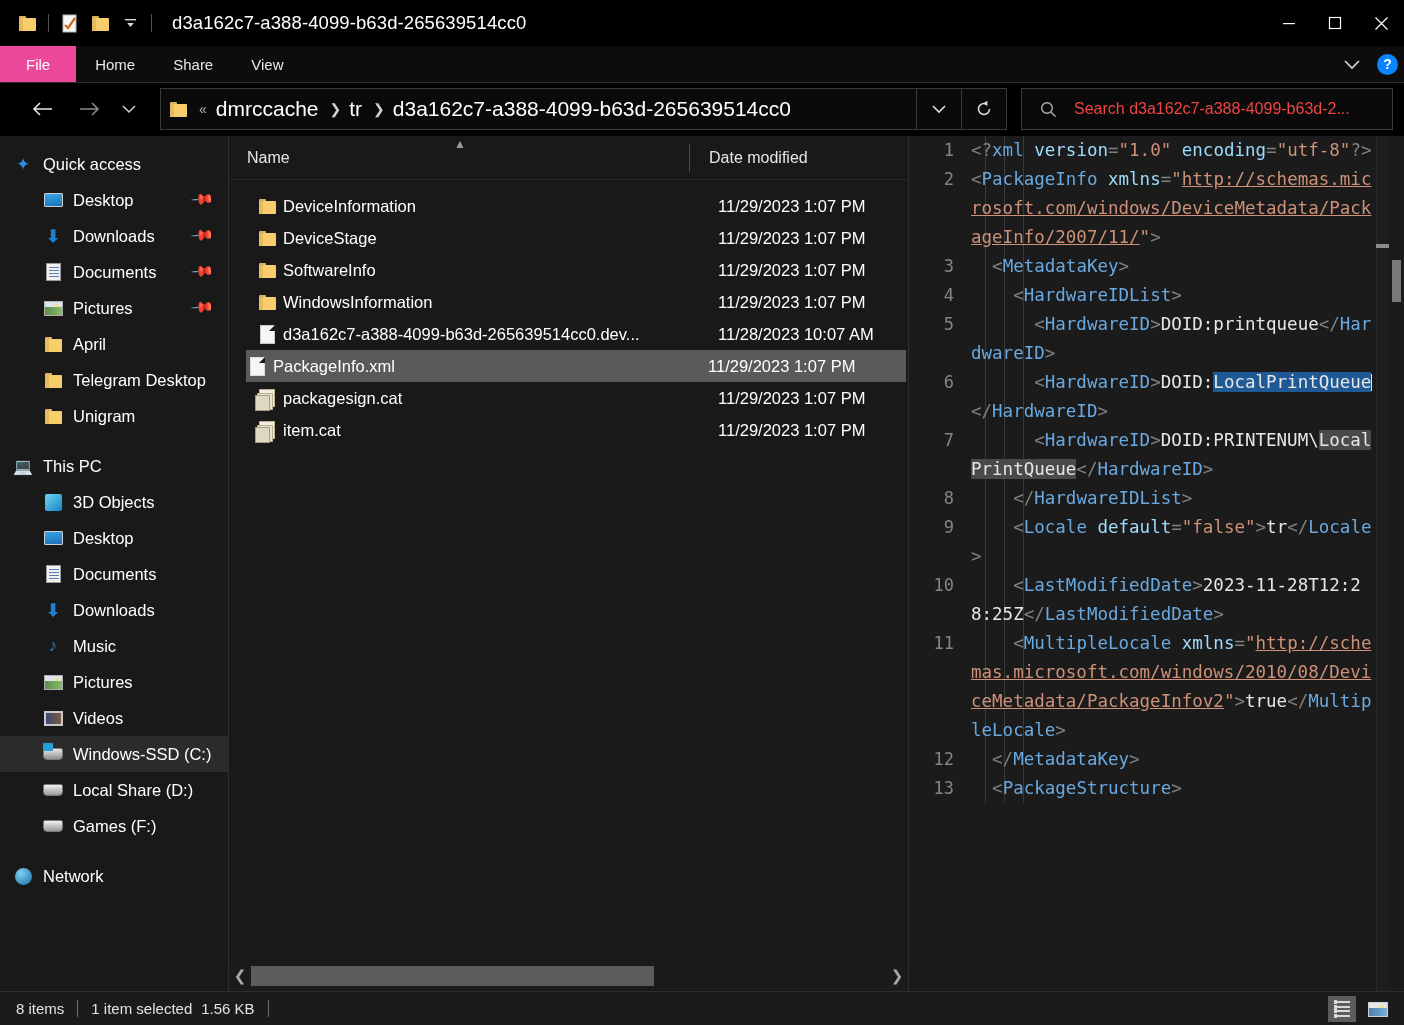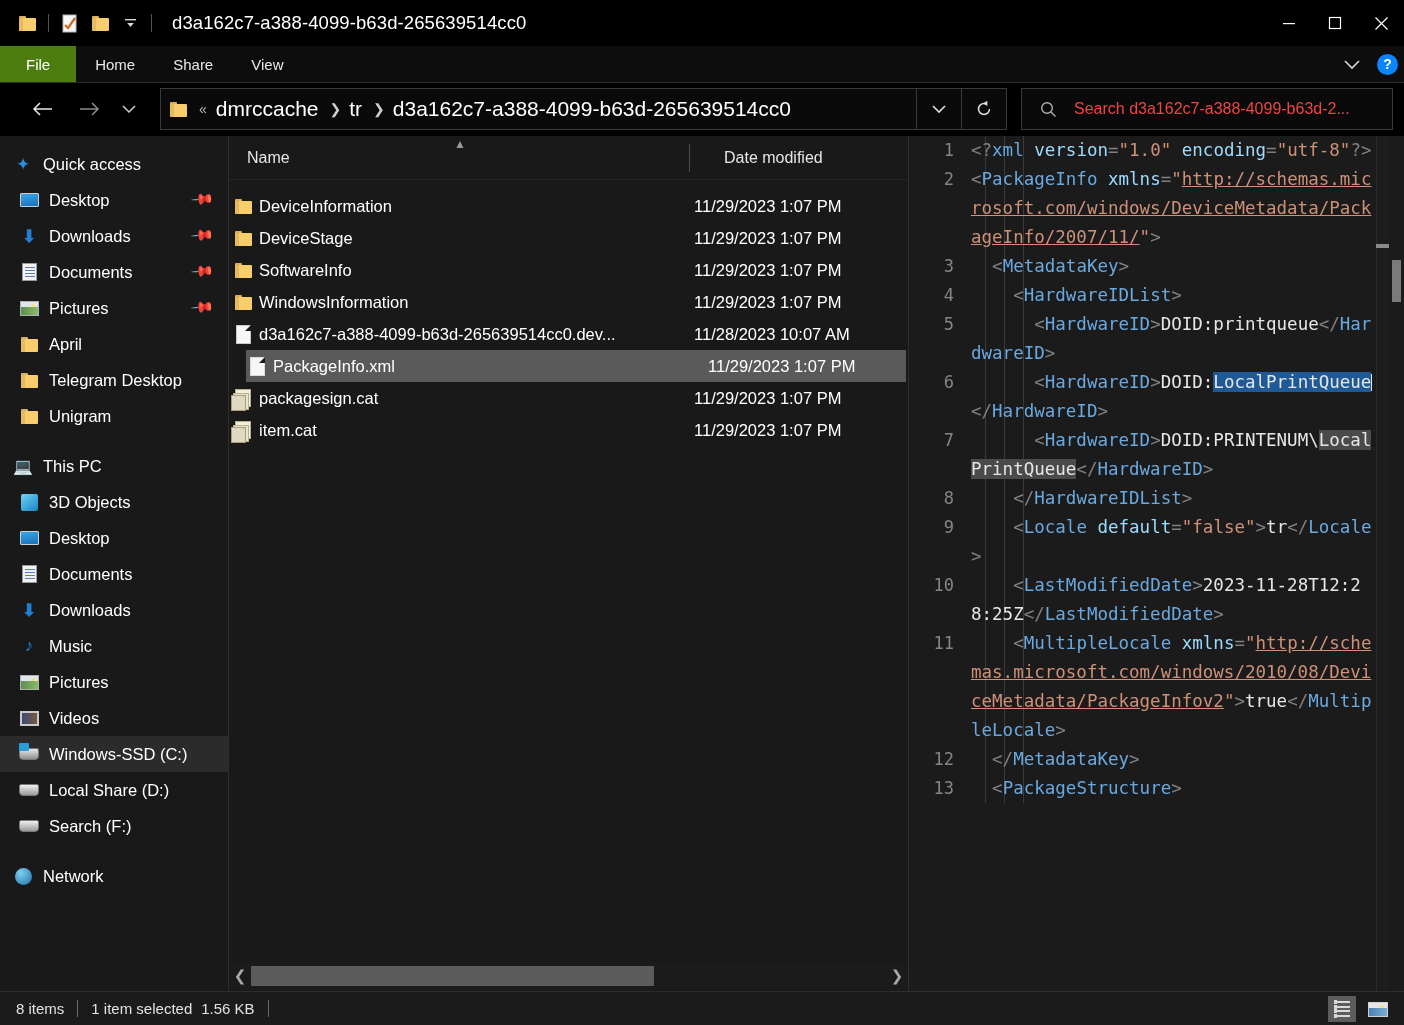--- a/index.html
+++ b/index.html
@@ -35,21 +35,21 @@
 
   
   #ribbon {
     position:absolute; left:0; top:46px; width:1404px; height:36px;
     background:#0d0d0d; display:flex; align-items:stretch;
   }
   .rtab {
     display:flex; align-items:center; justify-content:center;
     color:#e8e8e8; font-size:15px; padding:0 19px; height:36px;
   }
-  .rtab.file { background:#4d7c0f; color:#ffffff; font-weight:400; padding:0 26px; }
+  .rtab.file { background:#ec4899; color:#ffffff; font-weight:400; padding:0 26px; }
   .ribbon-right { position:absolute; right:6px; top:0; height:36px; display:flex; align-items:center; gap:10px; }
   .help-circle {
     width:21px; height:21px; border-radius:50%; background:#0a84ff;
     color:#fff; font-size:14px; font-weight:bold; display:flex;
     align-items:center; justify-content:center;
   }
   #ribbon-underline { position:absolute; left:0; top:82px; width:1404px; height:1px; background:#2b2b2b; }
 
   
   #navbar {
@@ -75,21 +75,21 @@
     border:1px solid #3a3a3a; background:#0a0a0a; display:flex; align-items:center;
   }
   .search-ph { color:#ef4444; font-size:16px; white-space:nowrap; overflow:hidden; }
 
   
   #sidebar {
     position:absolute; left:0; top:136px; width:228px; height:855px;
     background:#191919; overflow:hidden;
   }
   .nav-item {
-    display:flex; align-items:center; height:36px; padding-left:18px;
+    display:flex; align-items:center; height:36px; padding-left:42px;
     color:#ffffff; font-size:16.5px; white-space:nowrap; position:relative;
   }
   .nav-item.root { padding-left:12px; }
   .nav-item.sel { background:#2b2b2b; }
   .nav-ico { width:22px; height:20px; margin-right:9px; flex:0 0 22px; display:flex; align-items:center; justify-content:center; }
   .pin { position:absolute; right:16px; top:9px; color:#a0a0a0; font-size:15px; transform:rotate(40deg); }
   .nav-gap { height:14px; }
   #sidebar-edge { position:absolute; left:228px; top:136px; width:1px; height:855px; background:#2e2e2e; }
 
   
@@ -113,27 +113,27 @@
   
   #filepane {
     position:absolute; left:229px; top:136px; width:679px; height:855px;
     background:#191919; overflow:hidden;
   }
   #colhead {
     position:absolute; left:0; top:0; width:679px; height:44px;
     display:flex; align-items:center; color:#e6e6e6; font-size:16px;
   }
   .col-name { width:462px; padding-left:18px; position:relative; height:44px; display:flex; align-items:center; }
-  .col-date { padding-left:33px; height:44px; display:flex; align-items:center; }
+  .col-date { padding-left:18px; height:44px; display:flex; align-items:center; }
   .sort-arrow { position:absolute; left:225px; top:1px; color:#9a9a9a; font-size:12px; }
   .col-sep { position:absolute; left:460px; top:8px; width:1px; height:28px; background:#4b4b4b; }
   #headline { position:absolute; left:0; top:43px; width:679px; height:1px; background:#262626; }
 
   .frow {
-    position:absolute; left:3px; width:660px; height:32px;
+    position:absolute; left:27px; width:660px; height:32px;
     display:flex; align-items:center; font-size:16.5px; color:#ffffff;
   }
   .frow.sel { background:#5a5a5a; left:17px; width:660px; }
   .frow .fico { width:22px; flex:0 0 22px; display:flex; align-items:center; justify-content:center; margin-right:0px; }
   .frow .fname { padding-left:5px; width:440px; white-space:nowrap; overflow:hidden; }
   .frow .fdate { white-space:nowrap; }
 
   .file-ico { width:15px; height:19px; background:#f6f6f6; position:relative; border:1px solid #c8c8c8; }
   .file-ico::after { content:""; position:absolute; right:-1px; top:-1px; border-width:0 0 6px 6px; border-style:solid; border-color:transparent transparent #191919 transparent; }
   .cat-ico { width:16px; height:18px; background:#f2efe0; border:1px solid #b9b08a; position:relative; }
@@ -461,21 +461,21 @@
   <div class="nav-item">
     <span class="nav-ico">
         <span class="i-drive"></span>
       </span>
     <span>Local Share (D:)</span>
   </div>
   <div class="nav-item">
     <span class="nav-ico">
         <span class="i-drive"></span>
       </span>
-    <span>Search (F:)</span>
+    <span>Games (F:)</span>
   </div>
 
   <div class="nav-gap"></div>
 
   <div class="nav-item root">
     <span class="nav-ico">
         <span class="i-net"></span>
       </span>
     <span>Network</span>
   </div>

